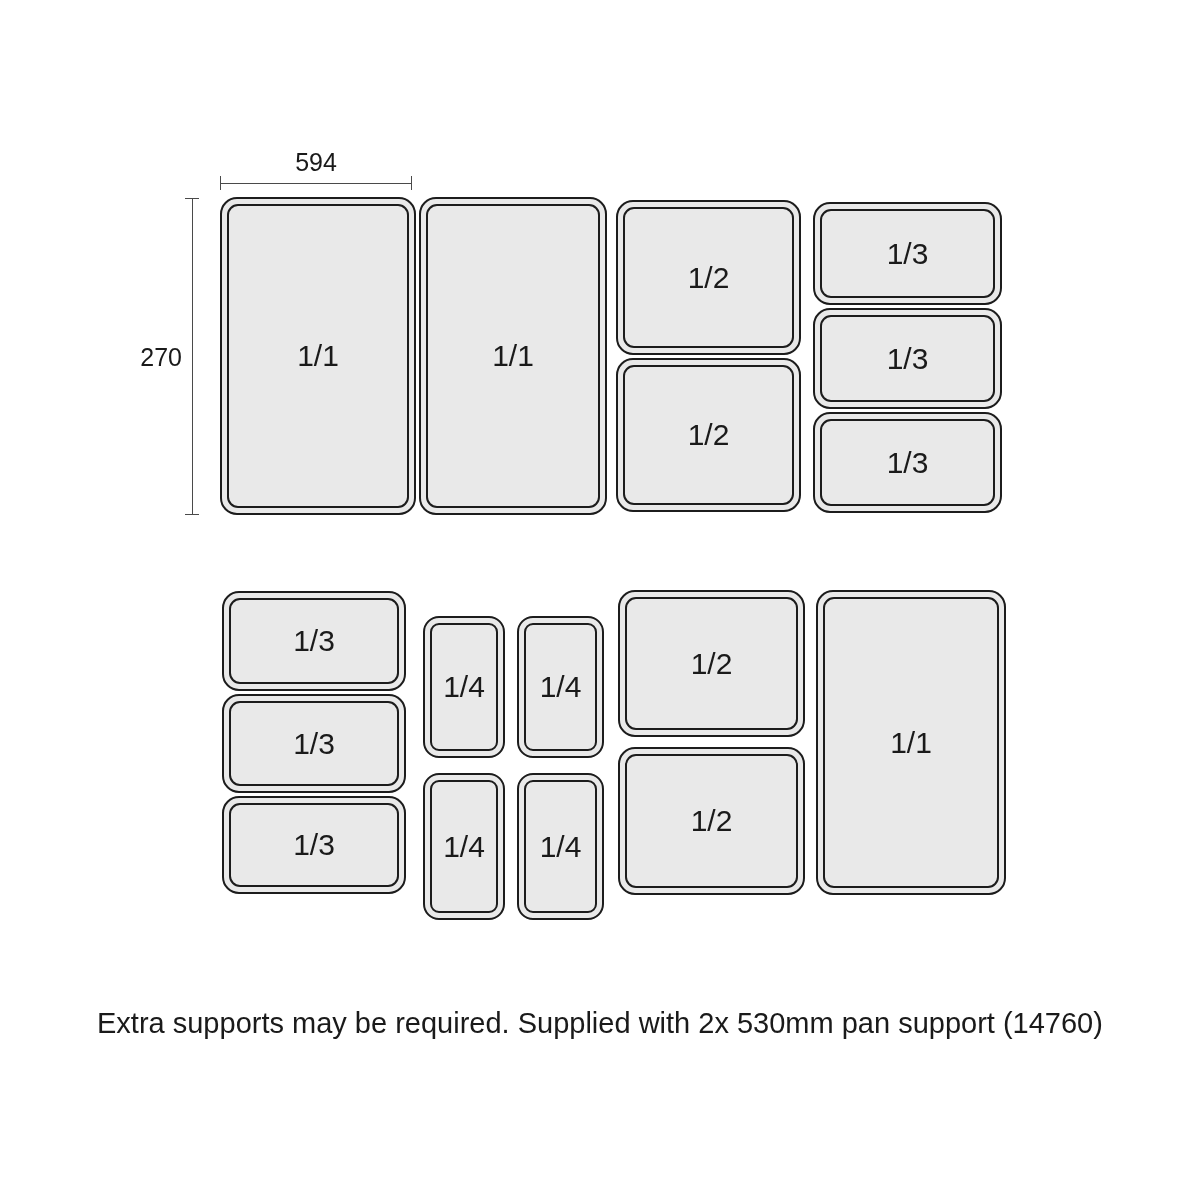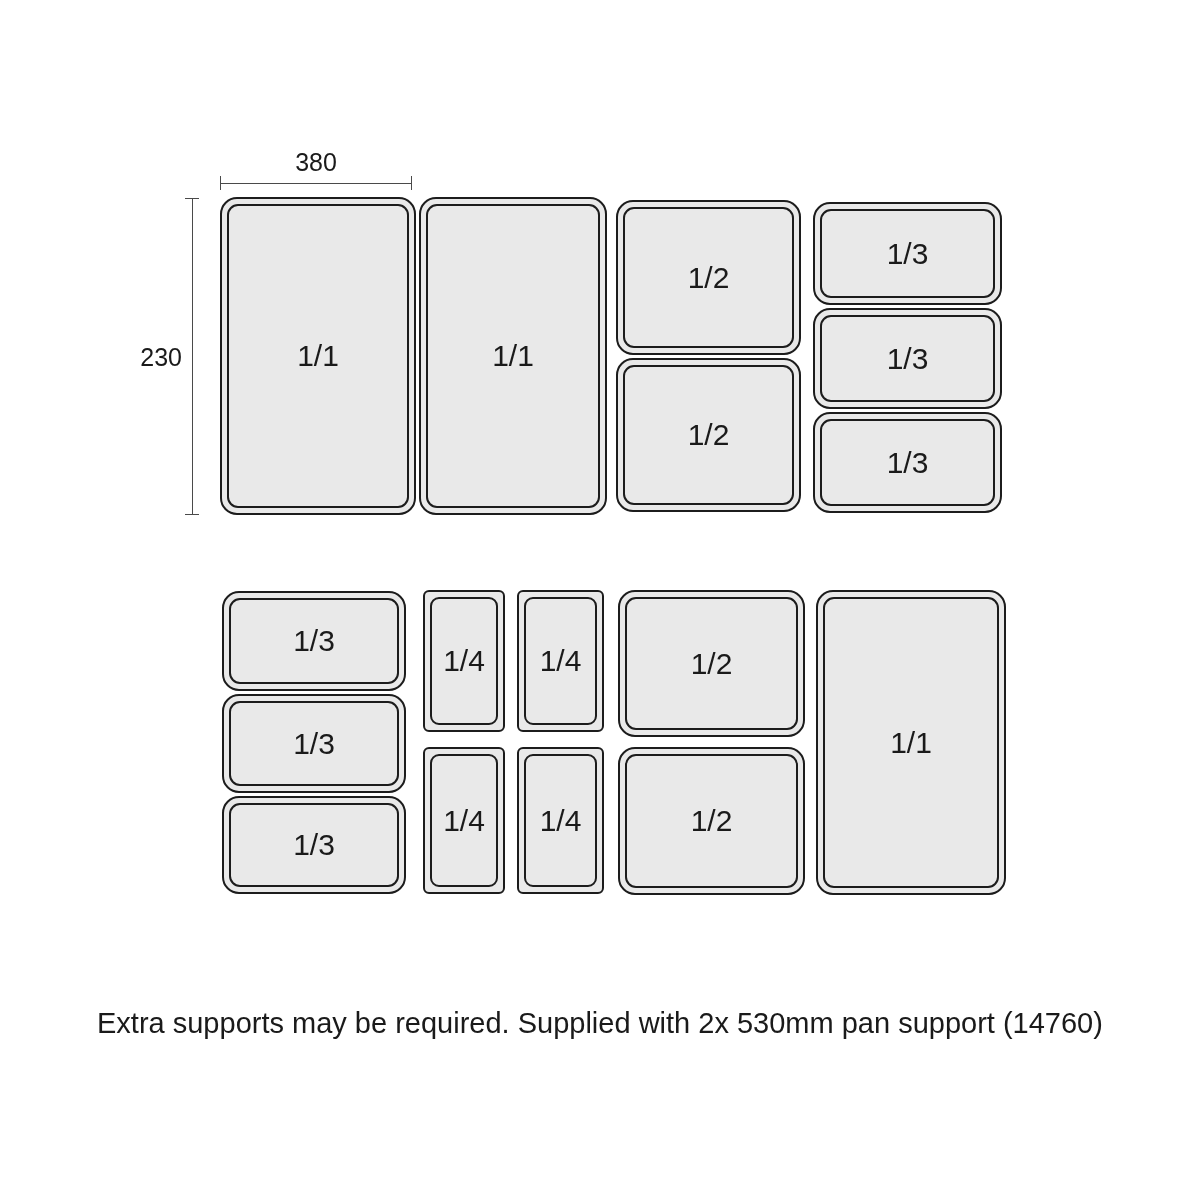--- a/index.html
+++ b/index.html
@@ -28,21 +28,21 @@
     justify-content: center;
   }
   .pan::before {
     content: "";
     position: absolute;
     inset: 5px;
     border: 2px solid var(--pan-border, #1c1c1c);
     border-radius: 11px;
     pointer-events: none;
   }
-  .pan.pan-sm { border-radius: 6px; }
+  .pan.pan-sm { border-radius: 16px; margin-top: 26px; }
   .pan.pan-sm::before { border-radius: 9px; }
   .pan-label {
     font-size: 30px;
     line-height: 1;
     color: var(--text, #1a1a1a);
     z-index: 1;
   }
   
   .dim-hline, .dim-vline, .dim-tick-v, .dim-tick-h {
     position: absolute;
@@ -69,26 +69,26 @@
     line-height: 38px;
     color: var(--text, #1a1a1a);
   }
   .caption .line4 { margin-top: 7px; }
 </style>
 </head>
 <body>
 
 <div class="canvas">
 
-  <div class="dim-label w" style="left:220px; top:148px; width:192px;">380</div>
+  <div class="dim-label w" style="left:220px; top:148px; width:192px;">594</div>
   <div class="dim-hline" style="left:220px; top:183px; width:192px;"></div>
   <div class="dim-tick-v" style="left:220px; top:176px; height:14px;"></div>
   <div class="dim-tick-v" style="left:411px; top:176px; height:14px;"></div>
 
-  <div class="dim-label h" style="left:138px; top:343px; width:44px;">230</div>
+  <div class="dim-label h" style="left:138px; top:343px; width:44px;">270</div>
   <div class="dim-vline" style="left:192px; top:198px; height:317px;"></div>
   <div class="dim-tick-h" style="left:185px; top:198px; width:14px;"></div>
   <div class="dim-tick-h" style="left:185px; top:514px; width:14px;"></div>
 
   <div class="pan" style="left:220px; top:197px; width:196px; height:318px;">
     <span class="pan-label">1/1</span>
   </div>
   <div class="pan" style="left:419px; top:197px; width:188px; height:318px;">
     <span class="pan-label">1/1</span>
   </div>

